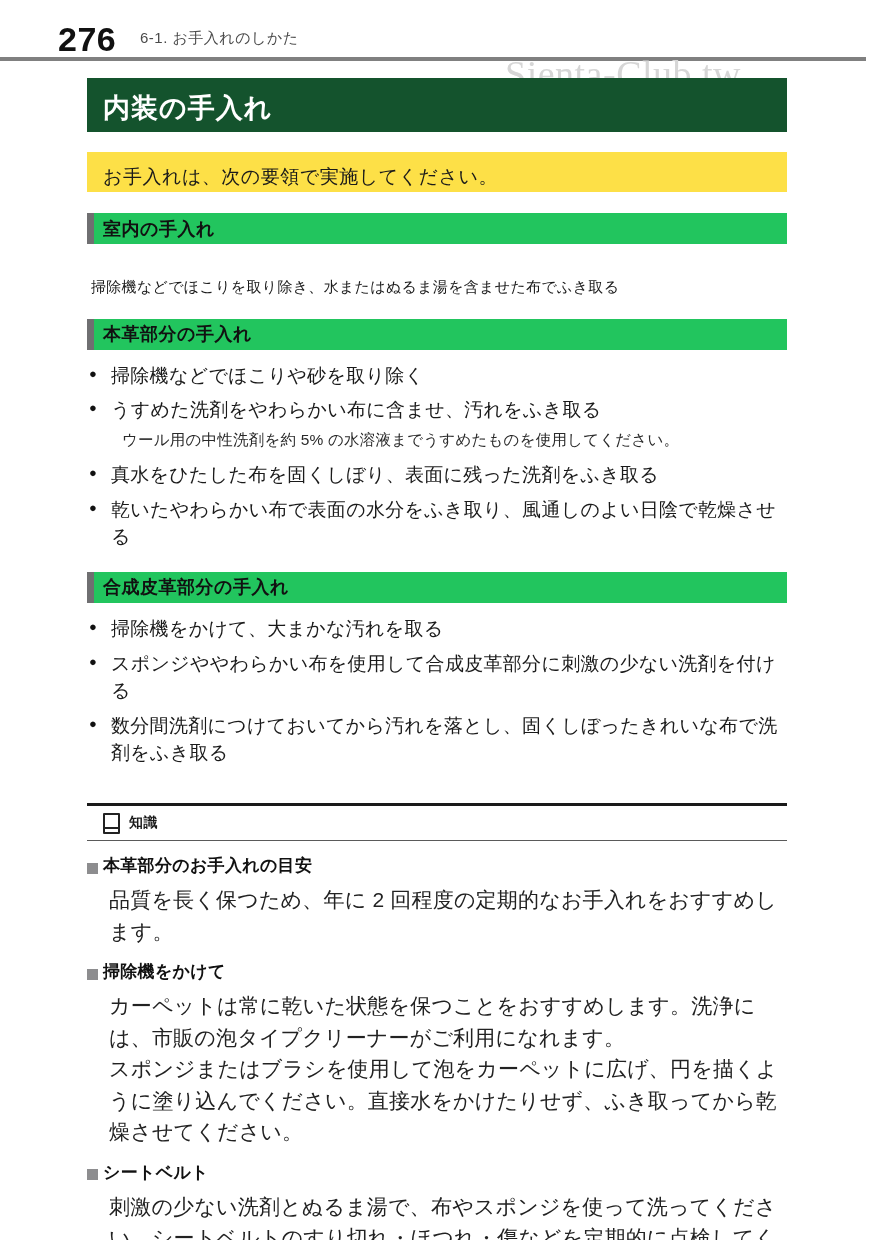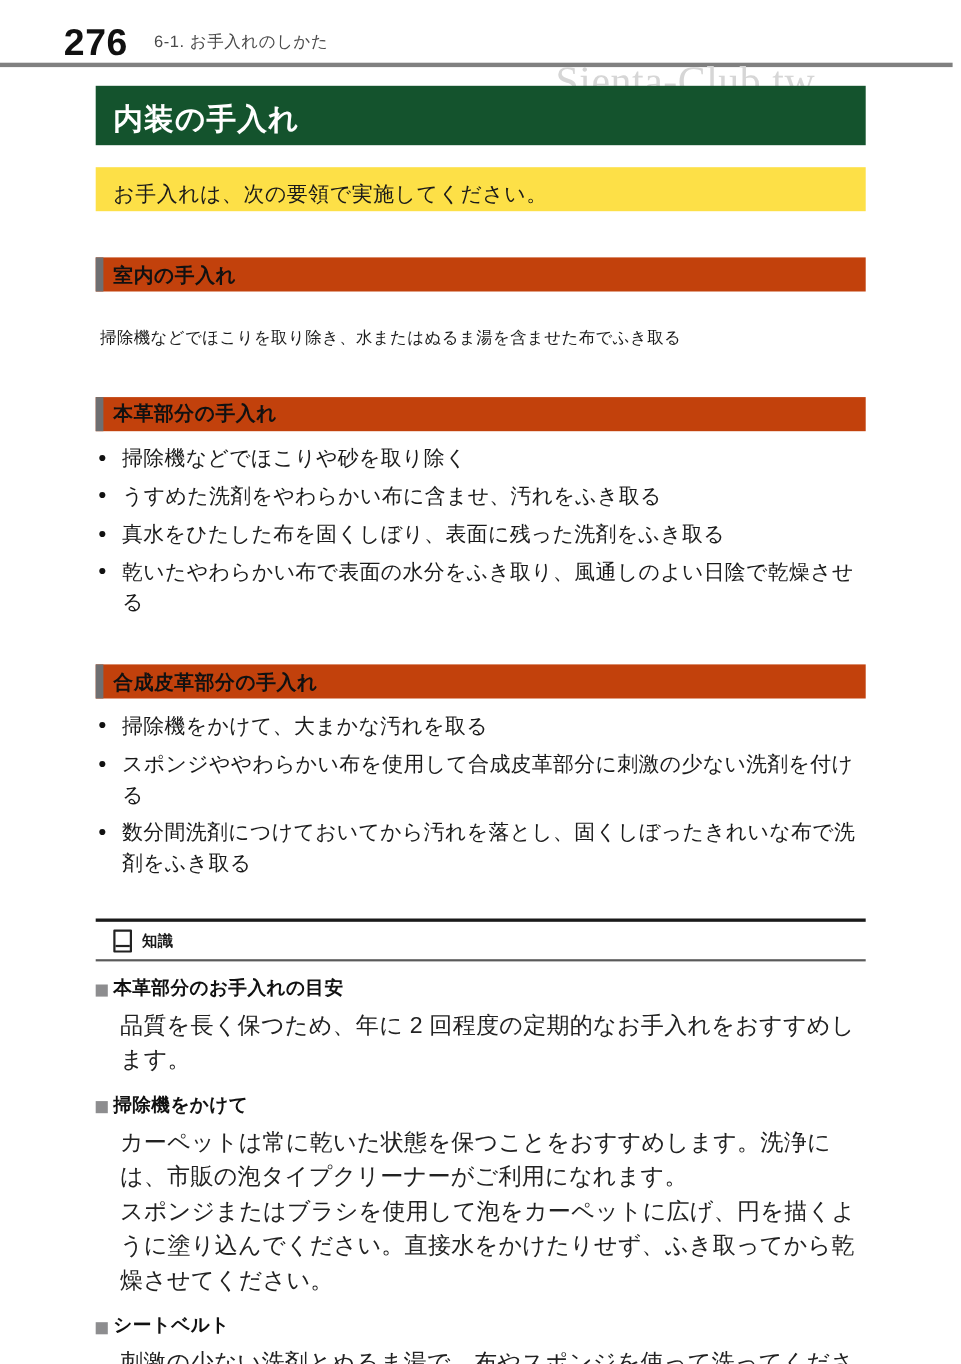--- a/index.html
+++ b/index.html
@@ -91,22 +91,22 @@
     background: #fde047;
     font-size: 19px;
     padding: 12px 16px 13px 16px;
     box-sizing: border-box;
     height: 40px;
     letter-spacing: 0.5px;
   }
 
   
   .sub-header {
-    margin-top: 42px;
-    background: #c2410c;
+    margin-top: 21px;
+    background: #22c55e;
     height: 31px;
     display: flex;
     align-items: center;
     position: relative;
   }
   .sub-header .accent {
     width: 7px;
     height: 31px;
     background: #6f6f71;
     flex: 0 0 auto;
@@ -257,20 +257,21 @@
   </div>
   <div class="bullet-list">
     <div class="bullet-item">
       <span class="bullet-dot">●</span>
       <span class="bullet-text">掃除機などでほこりや砂を取り除く</span>
     </div>
     <div class="bullet-item">
       <span class="bullet-dot">●</span>
       <span class="bullet-text">うすめた洗剤をやわらかい布に含ませ、汚れをふき取る</span>
     </div>
+    <div class="sub-note">ウール用の中性洗剤を約 5% の水溶液までうすめたものを使用してください。</div>
     <div class="bullet-item">
       <span class="bullet-dot">●</span>
       <span class="bullet-text">真水をひたした布を固くしぼり、表面に残った洗剤をふき取る</span>
     </div>
     <div class="bullet-item">
       <span class="bullet-dot">●</span>
       <span class="bullet-text">乾いたやわらかい布で表面の水分をふき取り、風通しのよい日陰で乾燥させる</span>
     </div>
   </div>
 

